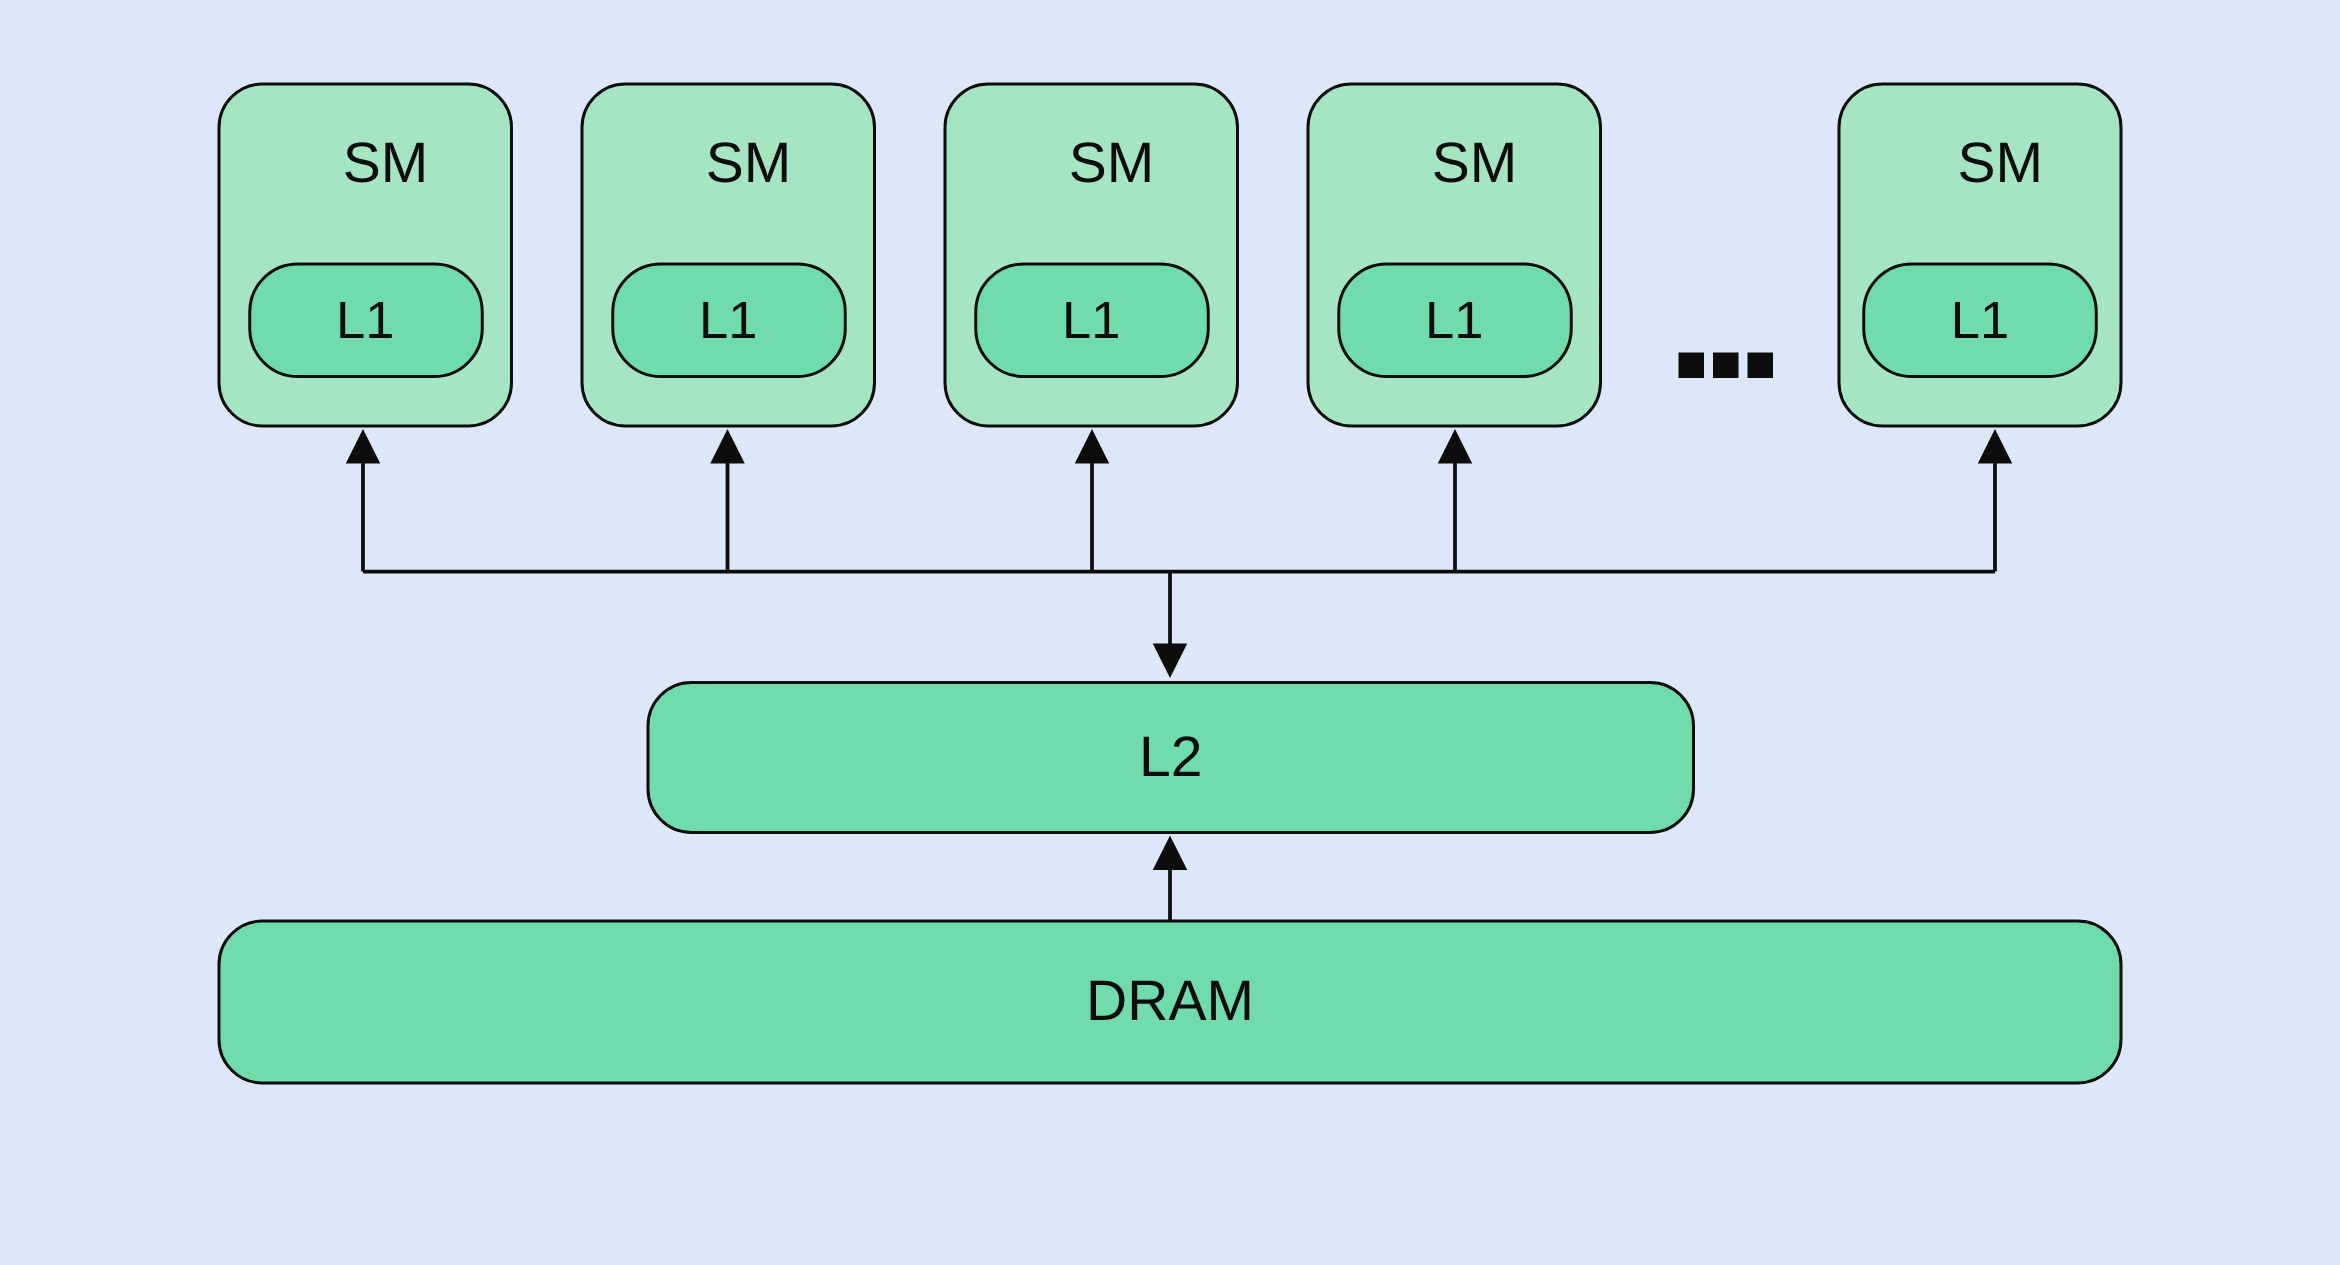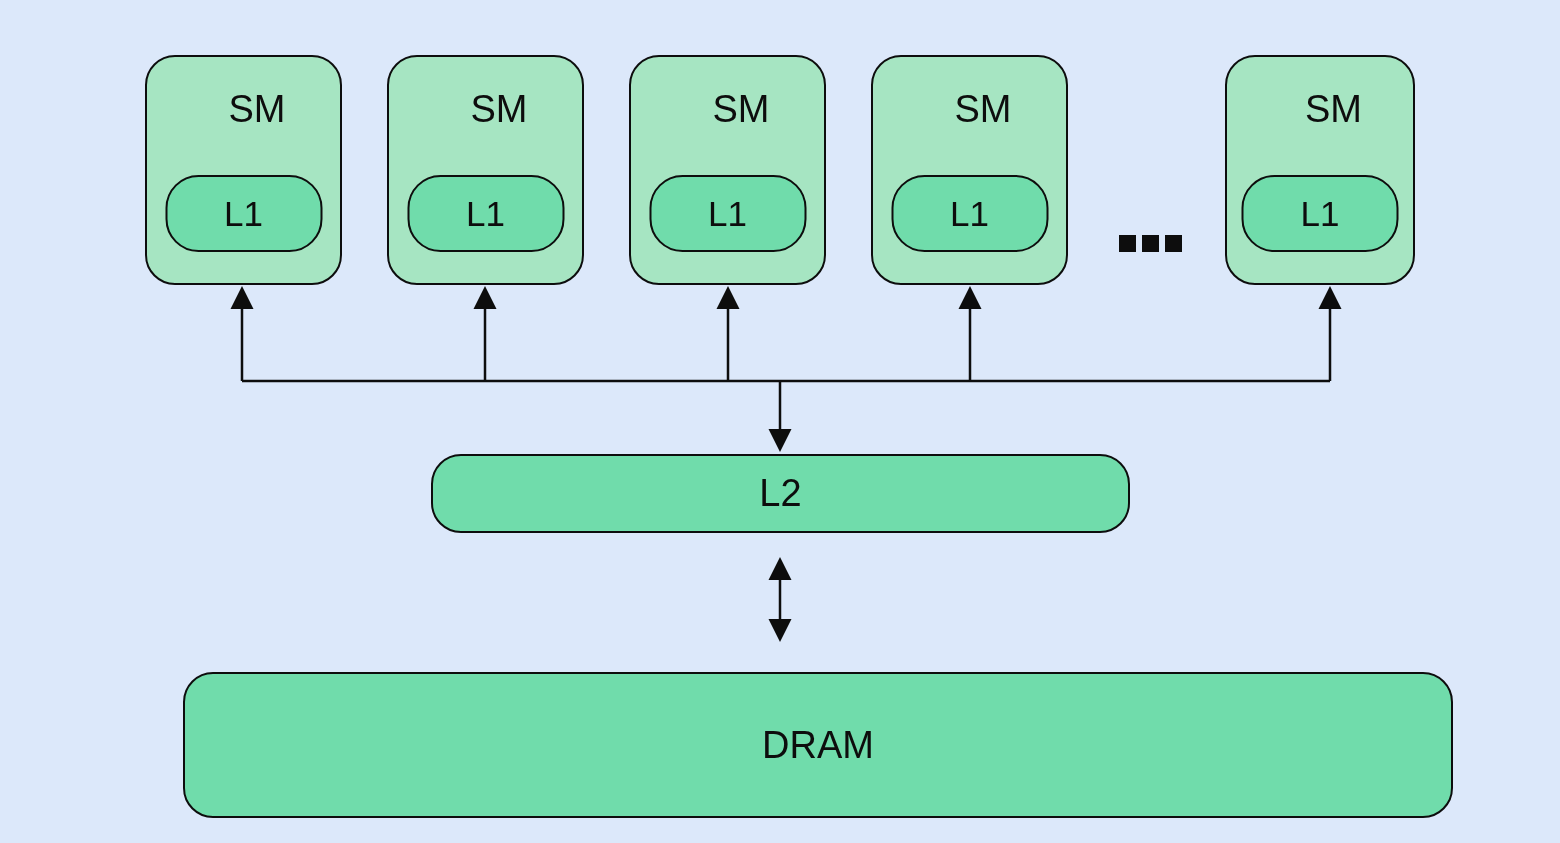--- a/index.html
+++ b/index.html
@@ -72,41 +72,40 @@
     display:flex;
     justify-content:space-between;
   }
   .ellipsis .dot{
     width:17px;height:17px;
     background:var(--stroke);
   }
   .l2-bar{
     position:absolute;
     left:431px;top:454px;
-    width:699px;height:79px;
+    width:699px;height:102px;
     background:var(--cache-fill);
     border:2px solid var(--stroke);
     border-radius:30px;
     box-sizing:border-box;
     display:flex;align-items:center;justify-content:center;
     font-size:38px;
     color:var(--stroke);
   }
   .dram-bar{
     position:absolute;
-    left:145px;top:672px;
-    width:1270px;height:146px;
+    left:145px;top:613px;
+    width:1270px;height:110px;
     background:var(--cache-fill);
     border:2px solid var(--stroke);
     border-radius:30px;
     box-sizing:border-box;
     display:flex;align-items:center;justify-content:center;
     font-size:38px;
     color:var(--stroke);
-    margin-left:38px;
   }
 </style>
 </head>
 <body>
 
 <div class="canvas">
 
   <svg class="wires" viewBox="0 0 1560 843" xmlns="http://www.w3.org/2000/svg">
 
     <line x1="242" y1="381" x2="1330" y2="381"></line>

